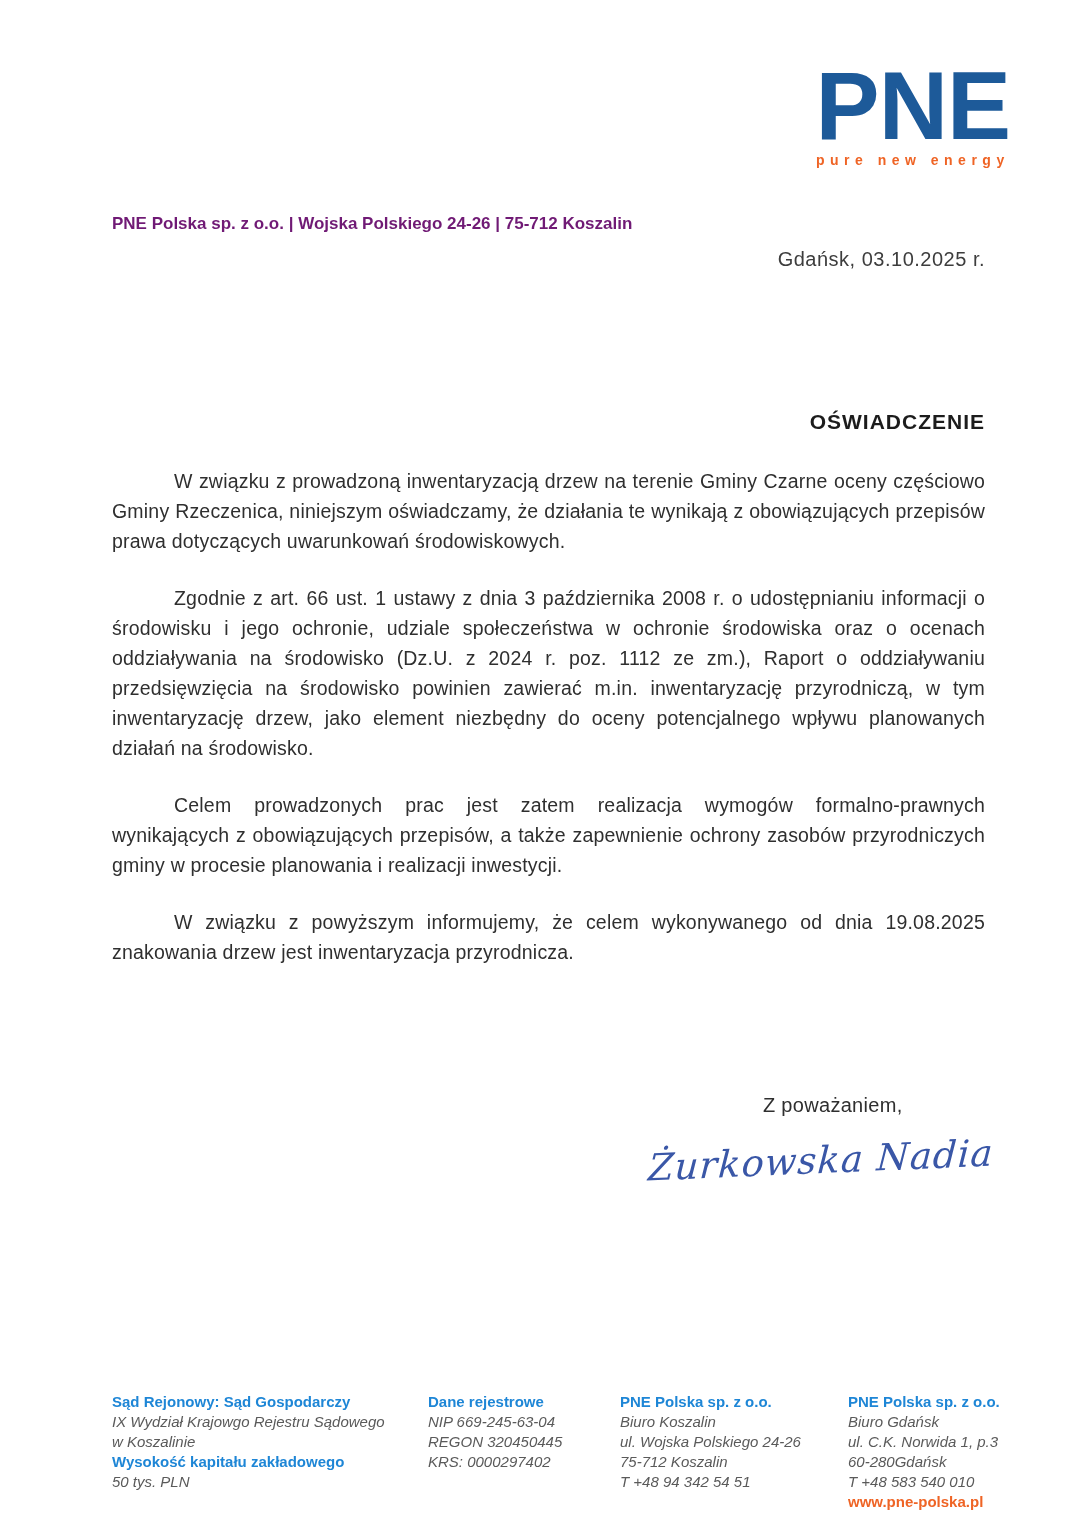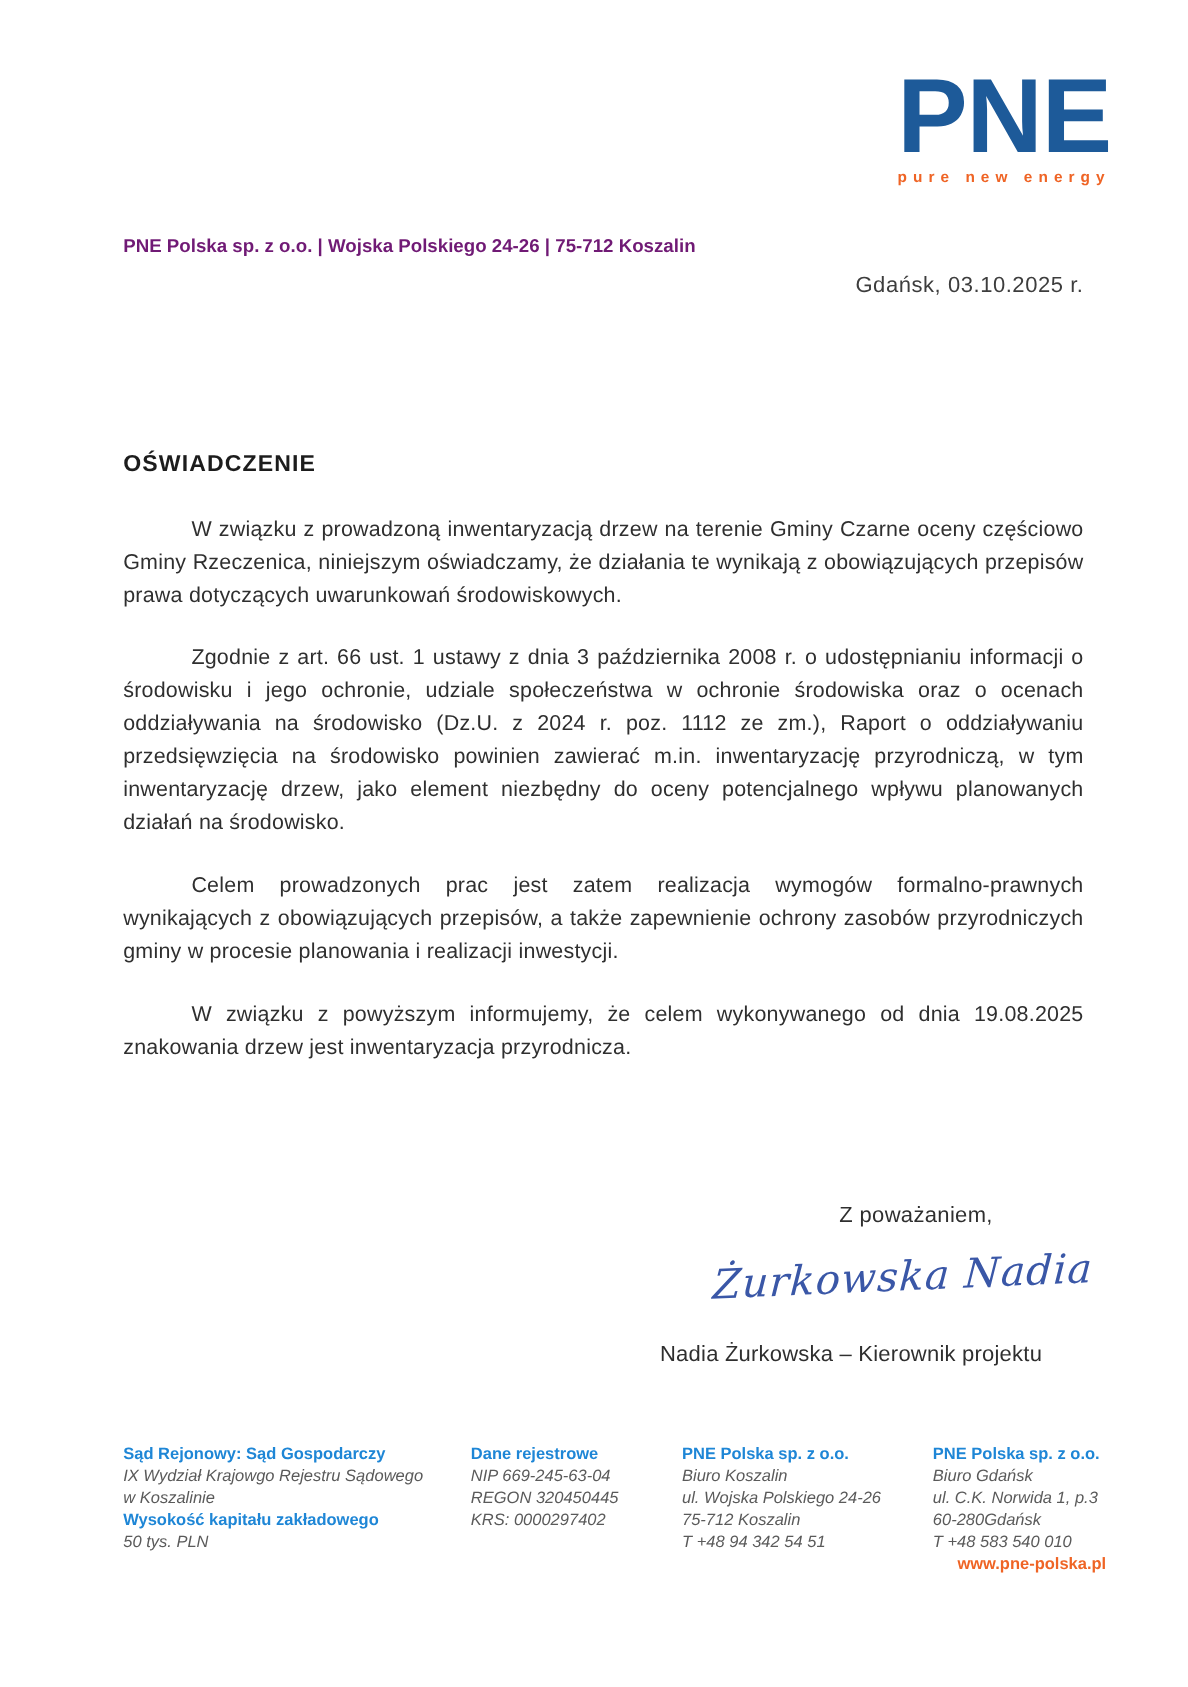--- a/index.html
+++ b/index.html
@@ -37,21 +37,21 @@
     position:absolute;left:112px;top:214px;
     font-size:17px;color:#701a75;font-weight:bold;
   }
   .date-line{
     position:absolute;right:95px;top:248px;
     font-size:20px;color:#3d3d3d;letter-spacing:0.5px;
   }
   
   .letter-title{
     position:absolute;left:112px;top:410px;width:873px;
-    text-align:left;font-size:21px;font-weight:700;letter-spacing:1px;
+    text-align:right;font-size:21px;font-weight:700;letter-spacing:1px;
     color:#1c1c1c;
   }
   
   .letter-body{
     position:absolute;left:112px;top:466px;width:873px;
     color:var(--body-text);
   }
   .letter-body p{
     margin:0 0 27px 0;
     font-size:19.5px;line-height:30px;
@@ -68,29 +68,29 @@
     font-family:"DejaVu Serif","Liberation Serif",serif;
     font-style:italic;font-size:37px;color:var(--ink-blue);
     transform:rotate(-2.5deg) skewX(-6deg);
     white-space:nowrap;letter-spacing:1px;
   }
   .signatory-line{
     position:absolute;left:600px;top:1220px;
     font-size:20px;color:var(--body-text);letter-spacing:0.2px;
   }
   
-  .footer{position:absolute;left:0;top:1312px;width:1080px;height:142px;}
+  .footer{position:absolute;left:0;top:1392px;width:1080px;height:142px;}
   .fcol{position:absolute;top:0;font-size:15px;line-height:20px;color:var(--footer-gray);}
   .fcol0{left:112px;width:305px;}
   .fcol1{left:428px;width:180px;}
   .fcol2{left:620px;width:218px;}
   .fcol3{left:848px;width:180px;}
   .fline-head{color:var(--footer-blue);font-weight:700;}
   .fline-normal{color:var(--footer-gray);font-style:italic;}
-  .fline-link{color:var(--orange);font-weight:700;text-align:center;}
+  .fline-link{color:var(--orange);font-weight:700;}
 </style>
 </head>
 <body>
 
 <div class="page">
 
   <div class="logo">
     <div class="logo-text">PNE</div>
     <div class="logo-tagline">pure new energy</div>
   </div>
@@ -105,21 +105,20 @@
       <p>W związku z prowadzoną inwentaryzacją drzew na terenie Gminy Czarne oceny częściowo Gminy Rzeczenica, niniejszym oświadczamy, że działania te wynikają z obowiązujących przepisów prawa dotyczących uwarunkowań środowiskowych.</p>
       <p>Zgodnie z art. 66 ust. 1 ustawy z dnia 3 października 2008 r. o udostępnianiu informacji o środowisku i jego ochronie, udziale społeczeństwa w ochronie środowiska oraz o ocenach oddziaływania na środowisko (Dz.U. z 2024 r. poz. 1112 ze zm.), Raport o oddziaływaniu przedsięwzięcia na środowisko powinien zawierać m.in. inwentaryzację przyrodniczą, w tym inwentaryzację drzew, jako element niezbędny do oceny potencjalnego wpływu planowanych działań na środowisko.</p>
       <p>Celem prowadzonych prac jest zatem realizacja wymogów formalno-prawnych wynikających z obowiązujących przepisów, a także zapewnienie ochrony zasobów przyrodniczych gminy w procesie planowania i realizacji inwestycji.</p>
       <p>W związku z powyższym informujemy, że celem wykonywanego od dnia 19.08.2025 znakowania drzew jest inwentaryzacja przyrodnicza.</p>
     </div>
 
   <div class="closing">Z poważaniem,</div>
 
   <div class="signature-script">Żurkowska Nadia</div>
 
-  <div class="signatory-line">Nadia Żurkowska – Kierownik projektu</div>
 
   <div class="footer" id="footer">
       <div class="fcol fcol0">
         <div class="fline-head">Sąd Rejonowy: Sąd Gospodarczy</div>
         <div class="fline-normal">IX Wydział Krajowgo Rejestru Sądowego</div>
         <div class="fline-normal">w Koszalinie</div>
         <div class="fline-head">Wysokość kapitału zakładowego</div>
         <div class="fline-normal">50 tys. PLN</div>
       </div>
       <div class="fcol fcol1">

